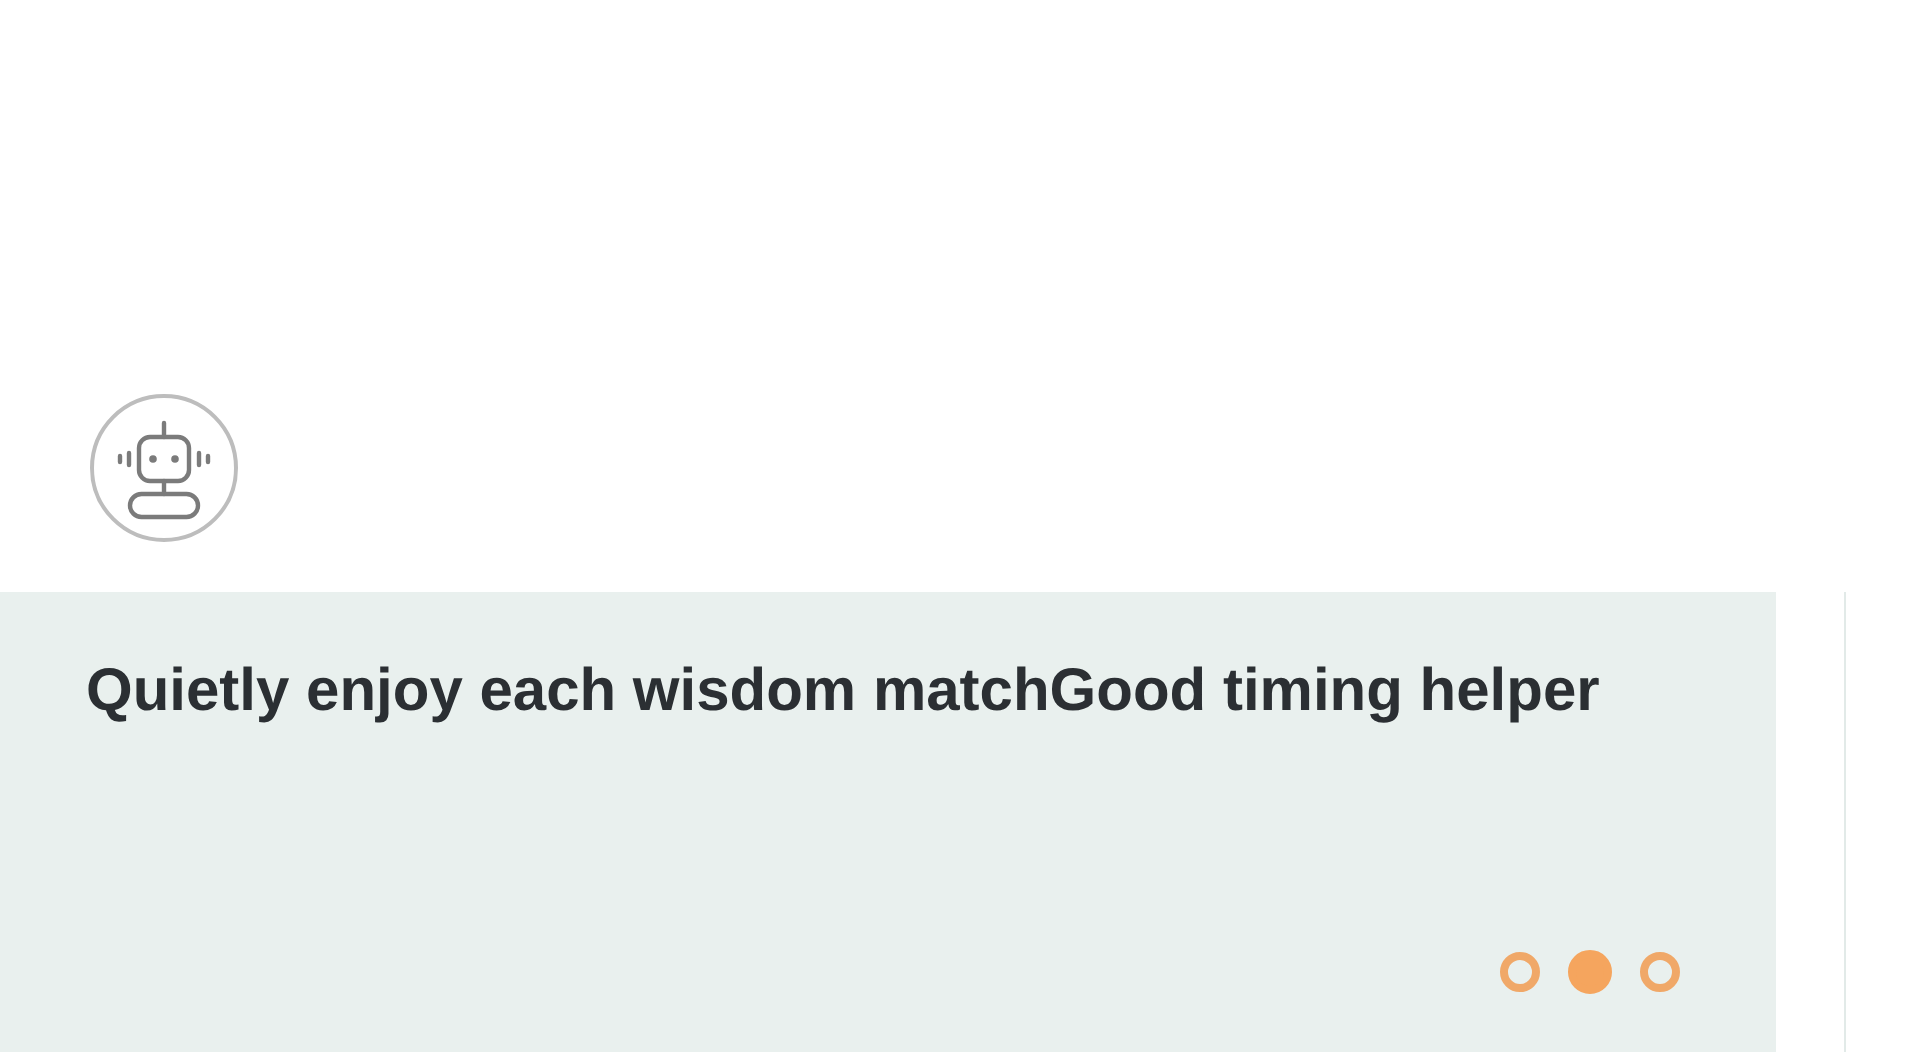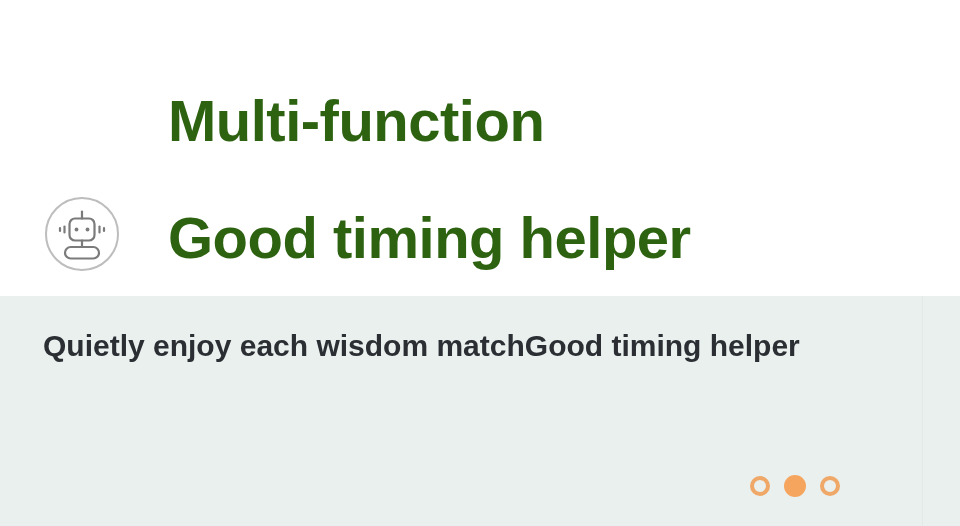--- a/index.html
+++ b/index.html
@@ -61,21 +61,21 @@
     letter-spacing: -0.5px;
     color: #2d6210;
     white-space: nowrap;
   }
 
   
   .band {
     position: absolute;
     left: 0;
     top: 296px;
-    width: 960px;
+    width: 888px;
     height: 230px;
     background: #e9f0ee;
   }
   .band-panel-edge {
     position: absolute;
     left: 922px;
     top: 0;
     width: 1px;
     height: 230px;
     background: #e2eae8;
@@ -133,24 +133,20 @@
         <circle cx="44.5" cy="34.5" r="1.9" fill="#7b7b7b" stroke="none"></circle>
         <line x1="21.5" y1="31.5" x2="21.5" y2="37.5"></line>
         <line x1="17.0" y1="33.0" x2="17.0" y2="36.0"></line>
         <line x1="56.5" y1="31.5" x2="56.5" y2="37.5"></line>
         <line x1="61.0" y1="33.0" x2="61.0" y2="36.0"></line>
         <line x1="39" y1="45.5" x2="39" y2="52.0"></line>
         <rect x="22.0" y="52.0" width="34" height="11.5" rx="5.75"></rect>
       </svg>
     </div>
 
-    <div class="headline">
-      <span class="headline-line">Multi-function</span>
-      <span class="headline-line">Good timing helper</span>
-    </div>
 
   </div>
 
   <div class="band">
 
     <div class="band-panel-edge"></div>
 
     <div class="subtitle">Quietly enjoy each wisdom matchGood timing helper</div>
 
     <div class="dots">

